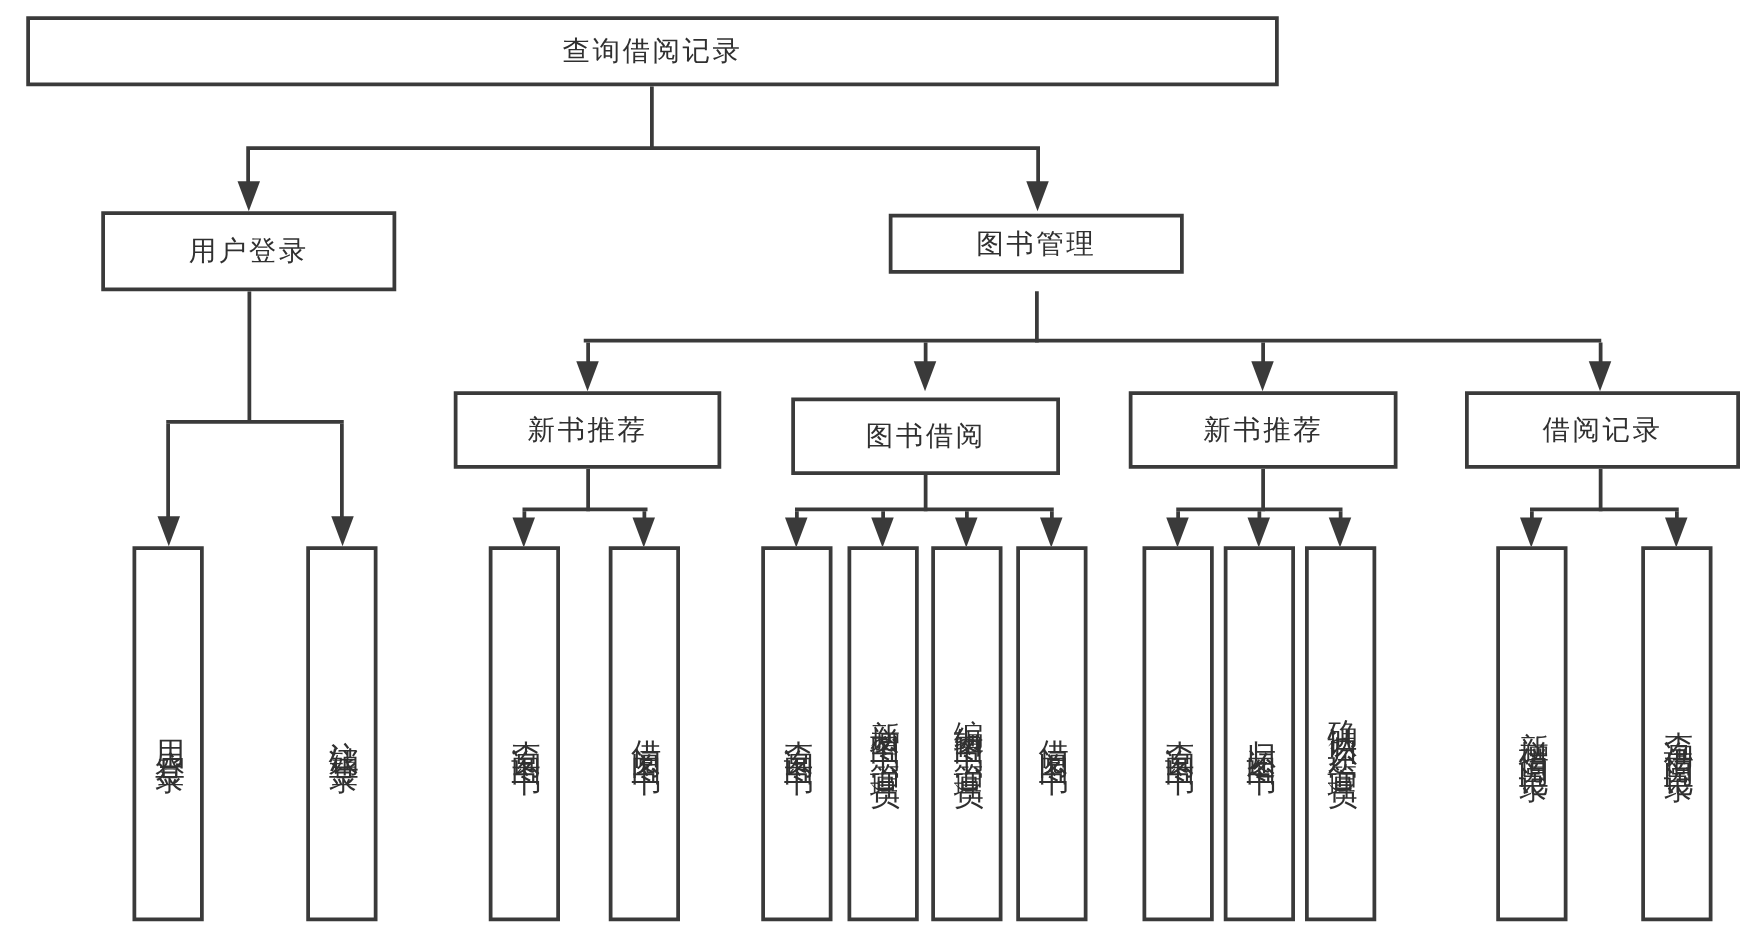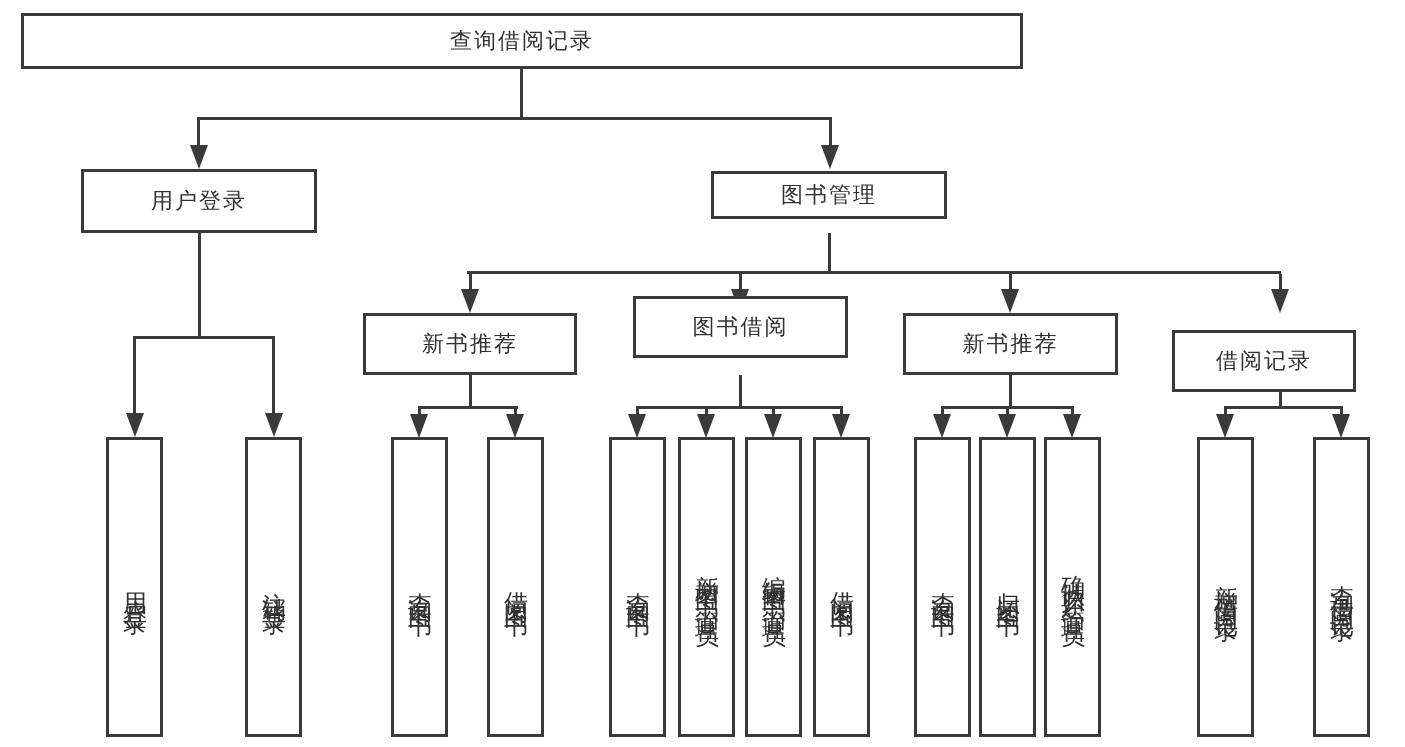--- a/index.html
+++ b/index.html
@@ -39,27 +39,27 @@
   <div class="box hbox" style="left:81px;top:169px;width:236px;height:64px">
     <span>用户登录</span>
   </div>
   <div class="box hbox" style="left:711px;top:171px;width:236px;height:48px">
     <span>图书管理</span>
   </div>
 
   <div class="box hbox" style="left:363px;top:313px;width:214px;height:62px">
     <span>新书推荐</span>
   </div>
-  <div class="box hbox" style="left:633px;top:296px;width:215px;height:62px">
+  <div class="box hbox" style="left:633px;top:318px;width:215px;height:62px">
     <span>图书借阅</span>
   </div>
   <div class="box hbox" style="left:903px;top:313px;width:215px;height:62px">
     <span>新书推荐</span>
   </div>
-  <div class="box hbox" style="left:1172px;top:330px;width:184px;height:62px">
+  <div class="box hbox" style="left:1172px;top:313px;width:220px;height:62px">
     <span>借阅记录</span>
   </div>
 
   <div class="box vbox" style="left:106px;top:437px;width:57px;height:300px">
     <span>用户登录</span>
   </div>
   <div class="box vbox" style="left:245px;top:437px;width:57px;height:300px">
     <span>注销登录</span>
   </div>
   <div class="box vbox" style="left:391px;top:437px;width:57px;height:300px">

